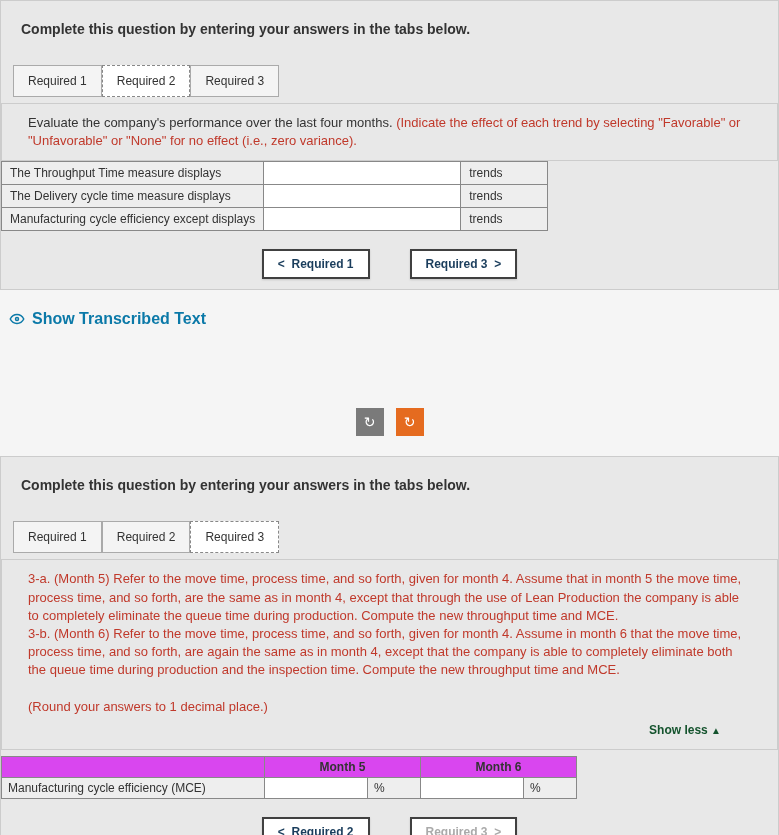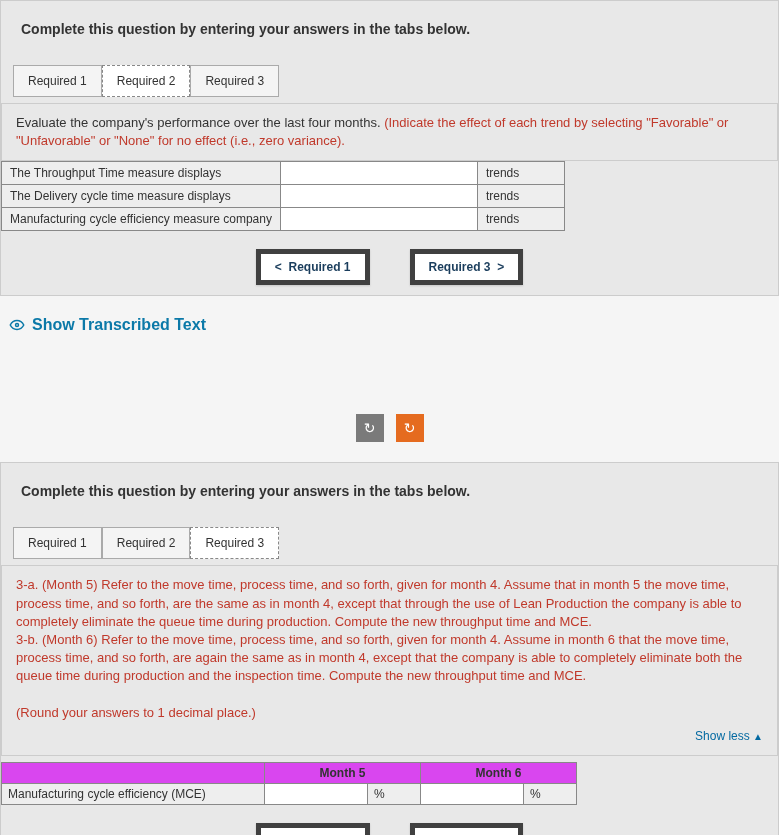--- a/index.html
+++ b/index.html
@@ -34,21 +34,21 @@
     background: #f4f4f4;
     cursor: pointer;
     font-size: 12px;
     position: relative;
   }
   .tab.active {
     background: #fff;
     border: 1px dashed #888;
   }
   .instruction-block {
-    padding: 10px 14px;
+    padding: 10px 26px;
     font-size: 13px;
     line-height: 1.4;
     border: 1px solid #ccc;
     margin: 6px 0 0 0;
   }
   .instruction-block .red {
     color: #c0392b;
   }
   .eval-table {
     border-collapse: collapse;
@@ -70,21 +70,21 @@
     width: 70px;
   }
   .nav-buttons {
     display: flex;
     gap: 40px;
     justify-content: center;
     margin: 18px 0 10px;
   }
   .nav-btn {
     background: #fff;
-    border: 5px solid #404040;
+    border: 2px solid #404040;
     padding: 6px 14px;
     font-size: 12px;
     font-weight: bold;
     color: #1a3d5c;
     cursor: pointer;
     box-shadow: 0 1px 2px rgba(0,0,0,0.15);
   }
   .nav-btn.disabled {
     color: #aaa;
   }
@@ -112,24 +112,25 @@
     display: flex;
     align-items: center;
     justify-content: center;
     color: #fff;
     font-size: 14px;
     cursor: pointer;
   }
   .icon-box.grey { background: #7a7a7a; }
   .icon-box.orange { background: #e56b1f; }
   .show-less {
-    color: #0369a1;
-    font-weight: normal;
+    color: #14532d;
+    font-weight: bold;
     font-size: 12px;
     float: right;
+    margin-right: 30px;
     cursor: pointer;
   }
   .arrow-up {
     font-size: 10px;
   }
   .month-table {
     border-collapse: collapse;
     margin: 6px 0 0 0;
   }
   .month-table th, .month-table td {
@@ -177,21 +178,21 @@
       <td>The Throughput Time measure displays</td>
       <td class="input-cell"></td>
       <td class="trends">trends</td>
     </tr>
     <tr>
       <td>The Delivery cycle time measure displays</td>
       <td class="input-cell"></td>
       <td class="trends">trends</td>
     </tr>
     <tr>
-      <td>Manufacturing cycle efficiency measure company</td>
+      <td>Manufacturing cycle efficiency except displays</td>
       <td class="input-cell"></td>
       <td class="trends">trends</td>
     </tr>
   </tbody>
     </table>
 
   <div class="nav-buttons">
     <div class="nav-btn">
       <span class="chev">&lt;</span>&nbsp;&nbsp;<span>Required 1</span>
     </div>

